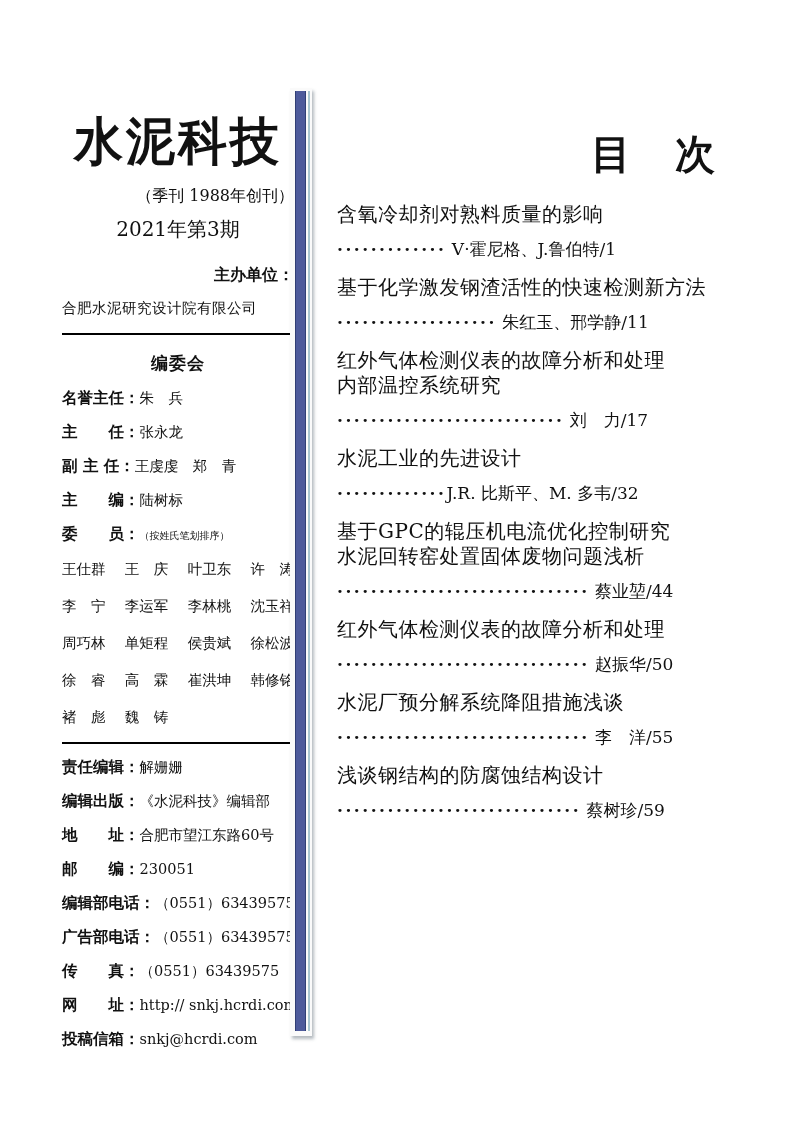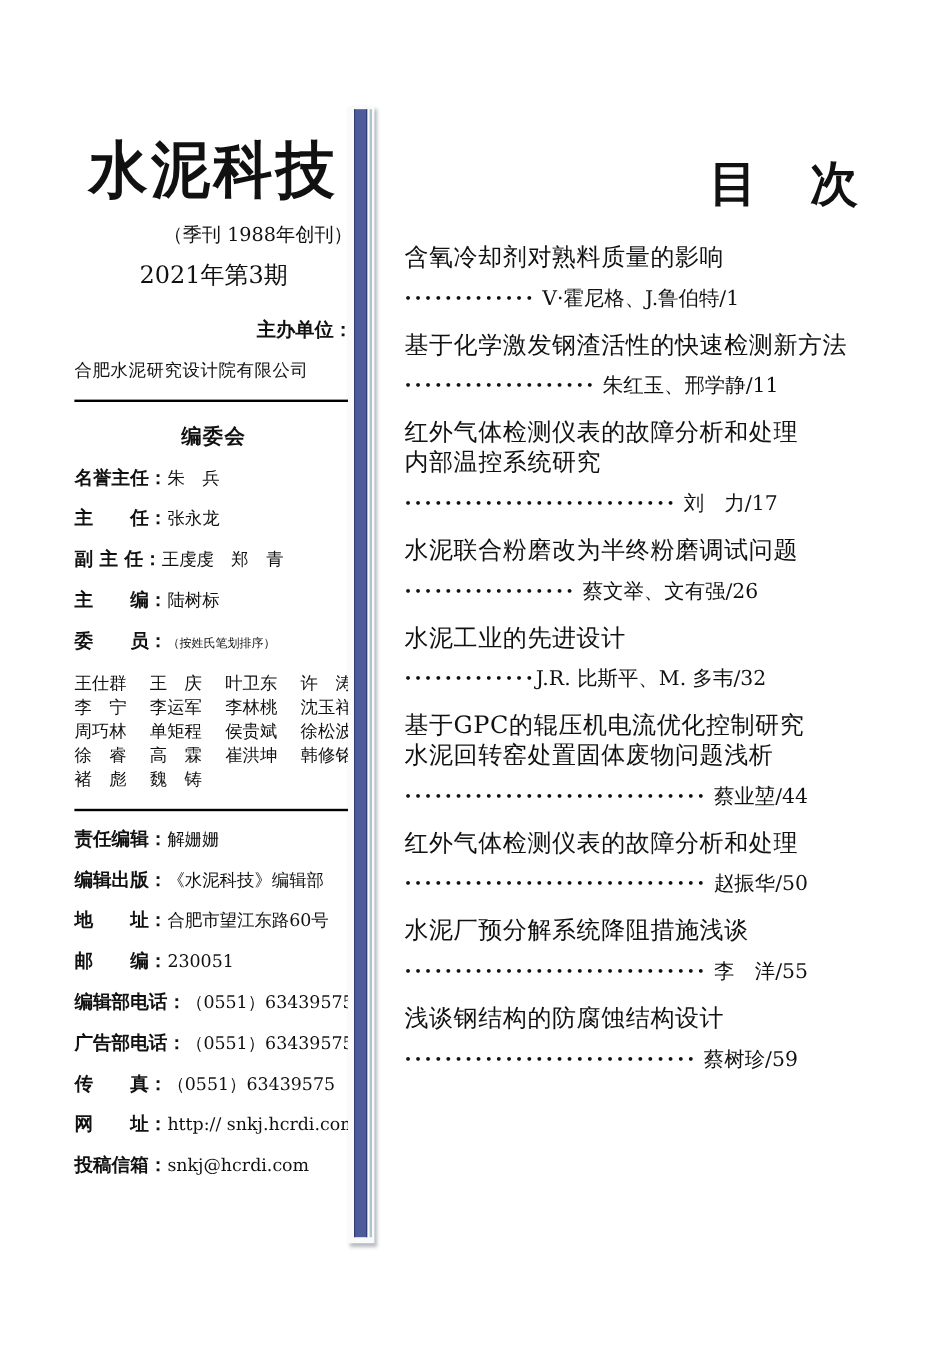--- a/index.html
+++ b/index.html
@@ -30,21 +30,21 @@
   }
   .kv-row{margin-top:13px;white-space:nowrap;font-size:15px;}
   .kv-label{
     font-family:"DejaVu Sans","Liberation Sans",sans-serif;font-weight:bold;
     font-size:15.5px;
   }
   .kv-value{font-size:14.5px;}
   .kv-value.small{font-size:10px;}
   .members-grid{
     display:grid;grid-template-columns:repeat(4,auto);
-    justify-content:space-between;row-gap:1px;
+    justify-content:space-between;row-gap:18px;
     margin-top:15px;font-size:14.5px;white-space:nowrap;
   }
   .pub-row{margin-top:13px;white-space:nowrap;font-size:15px;}
 
   
   .divider{
     position:absolute;left:290px;top:88px;width:22px;height:948px;
     background:#fafafa;box-shadow:2px 3px 3px rgba(90,105,115,0.45);
   }
   .divider .bar{
@@ -172,24 +172,20 @@
       <div class="toc-title">基于化学激发钢渣活性的快速检测新方法</div>
       <div class="toc-author"><span class="toc-leader">···················</span><span> 朱红玉、邢学静/11</span></div>
     </div>
 
     <div class="toc-entry">
       <div class="toc-title">红外气体检测仪表的故障分析和处理</div>
       <div class="toc-title">内部温控系统研究</div>
       <div class="toc-author"><span class="toc-leader">···························</span><span> 刘　力/17</span></div>
     </div>
 
-    <div class="toc-entry">
-      <div class="toc-title">水泥联合粉磨改为半终粉磨调试问题</div>
-      <div class="toc-author"><span class="toc-leader">·················</span><span> 蔡文举、文有强/26</span></div>
-    </div>
 
     <div class="toc-entry">
       <div class="toc-title">水泥工业的先进设计</div>
       <div class="toc-author"><span class="toc-leader">·············</span><span>J.R. 比斯平、M. 多韦/32</span></div>
     </div>
 
     <div class="toc-entry">
       <div class="toc-title">基于GPC的辊压机电流优化控制研究</div>
     </div>
 

